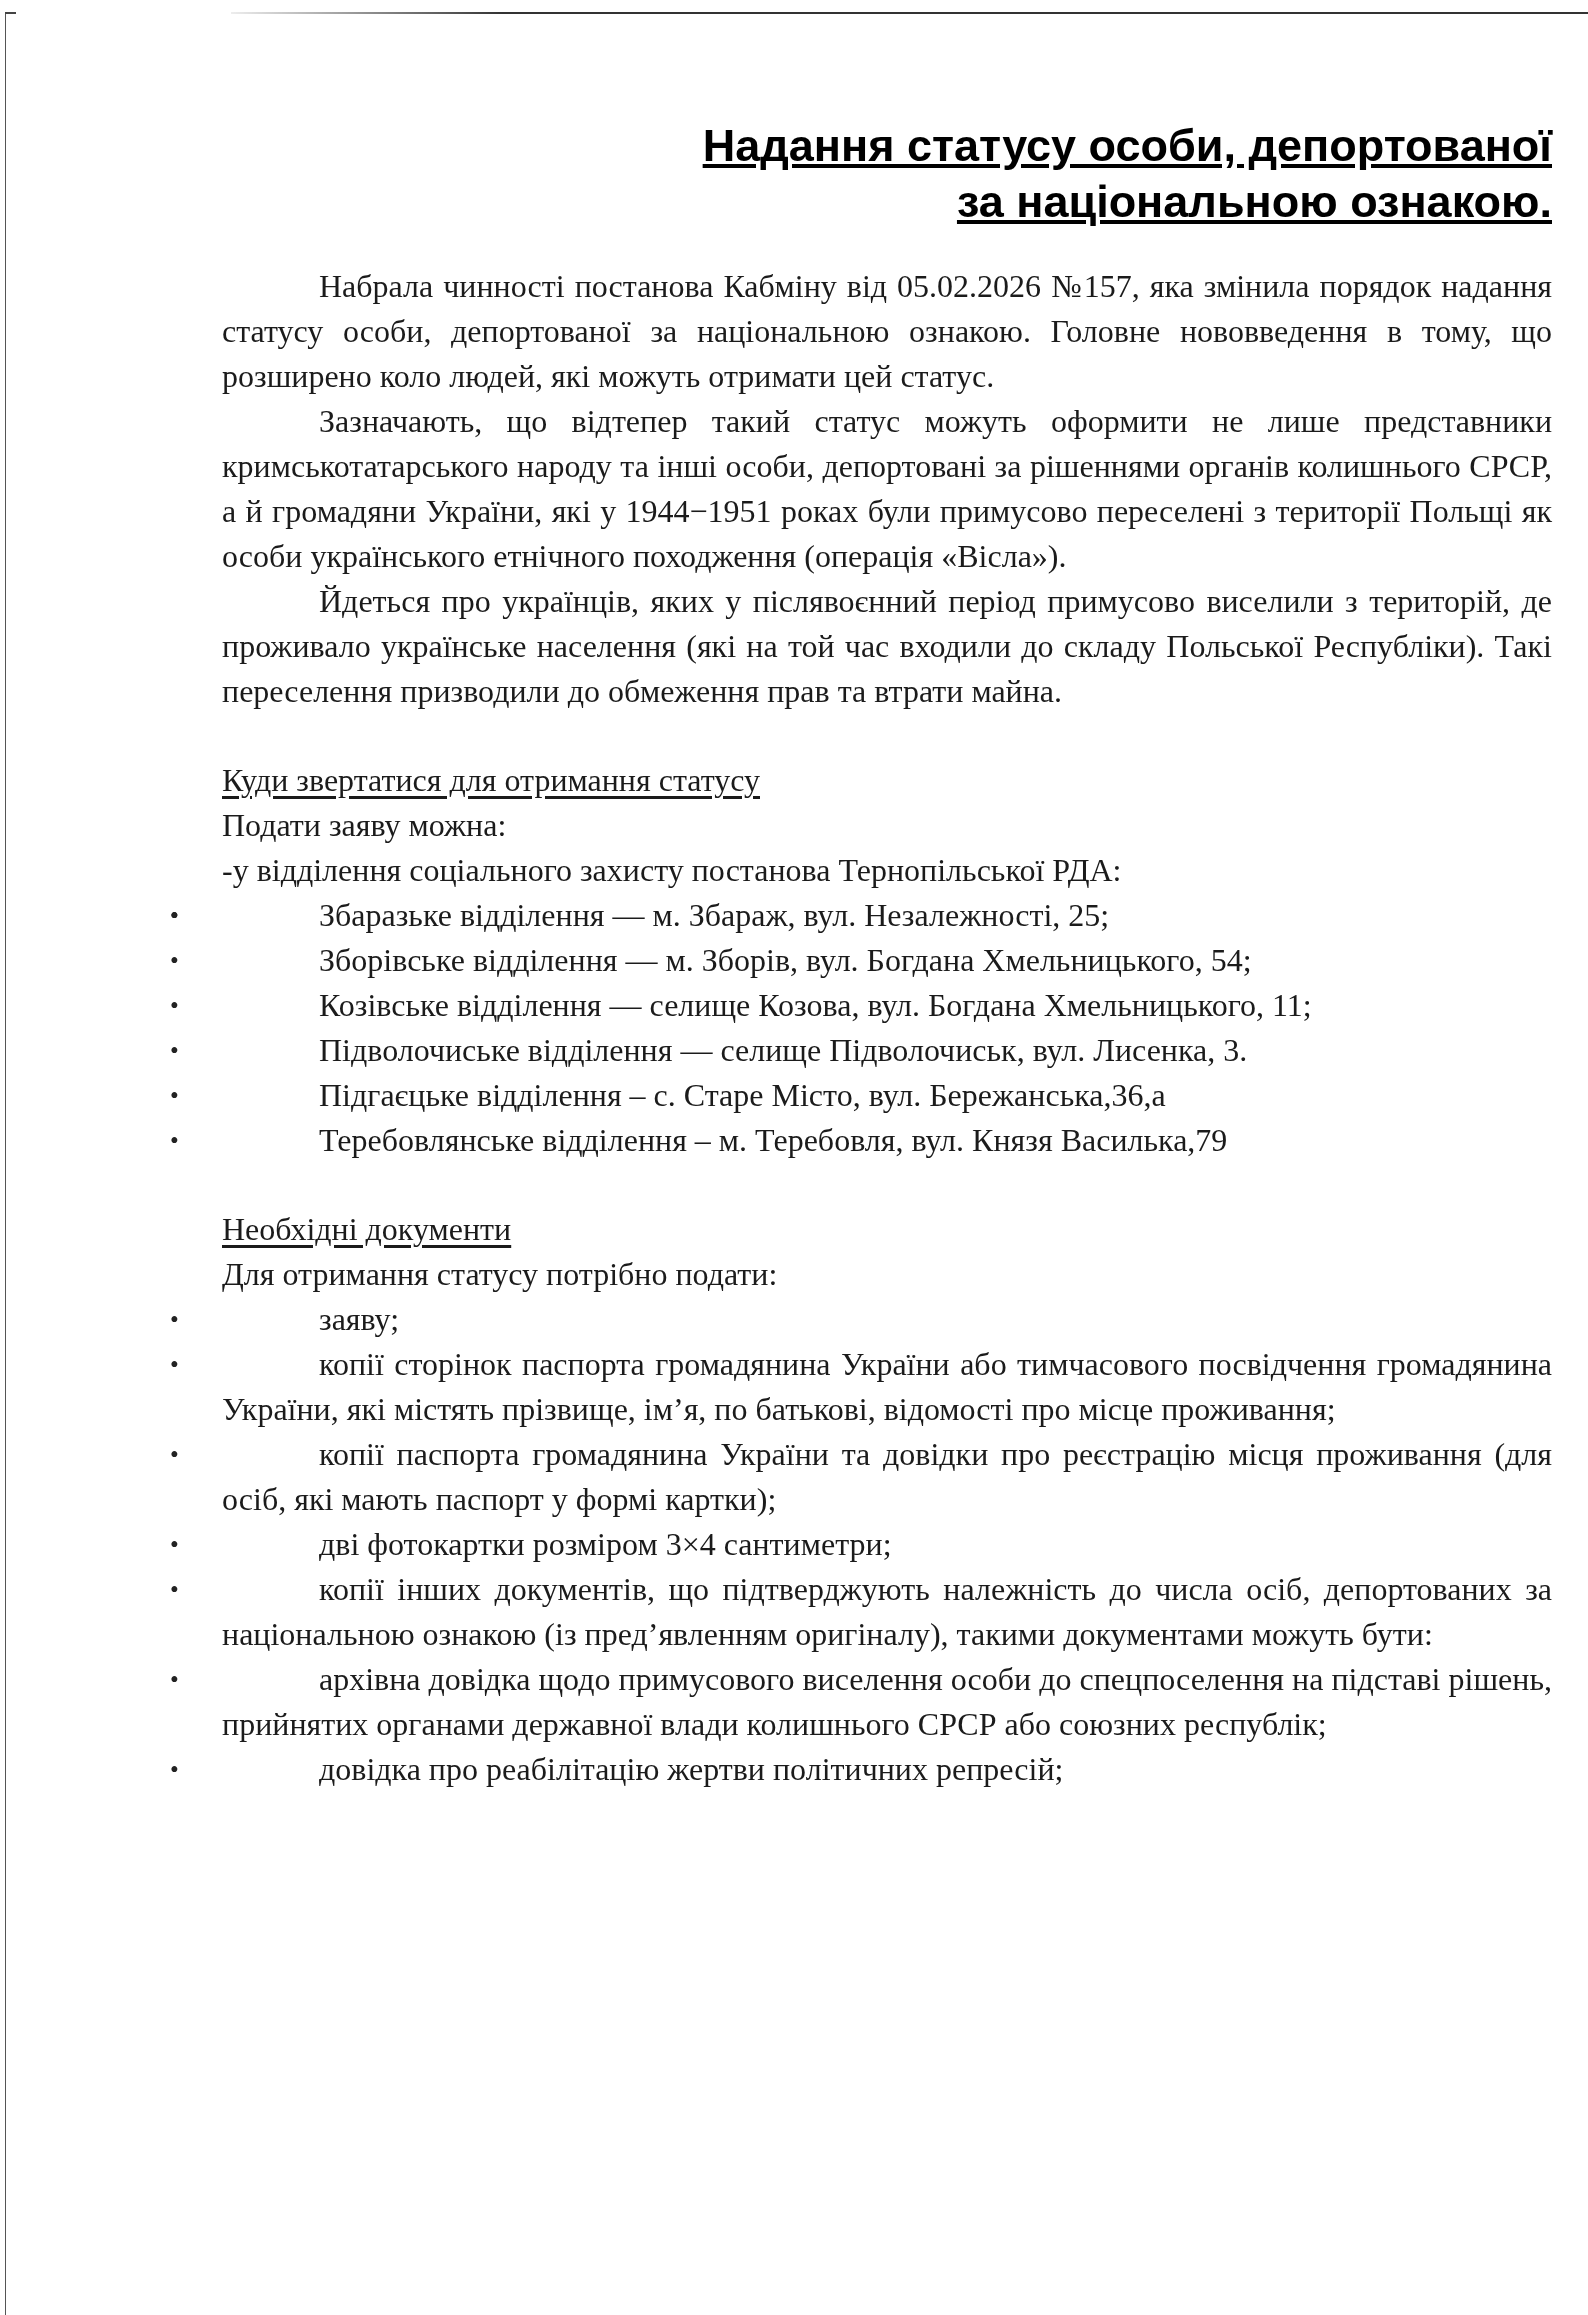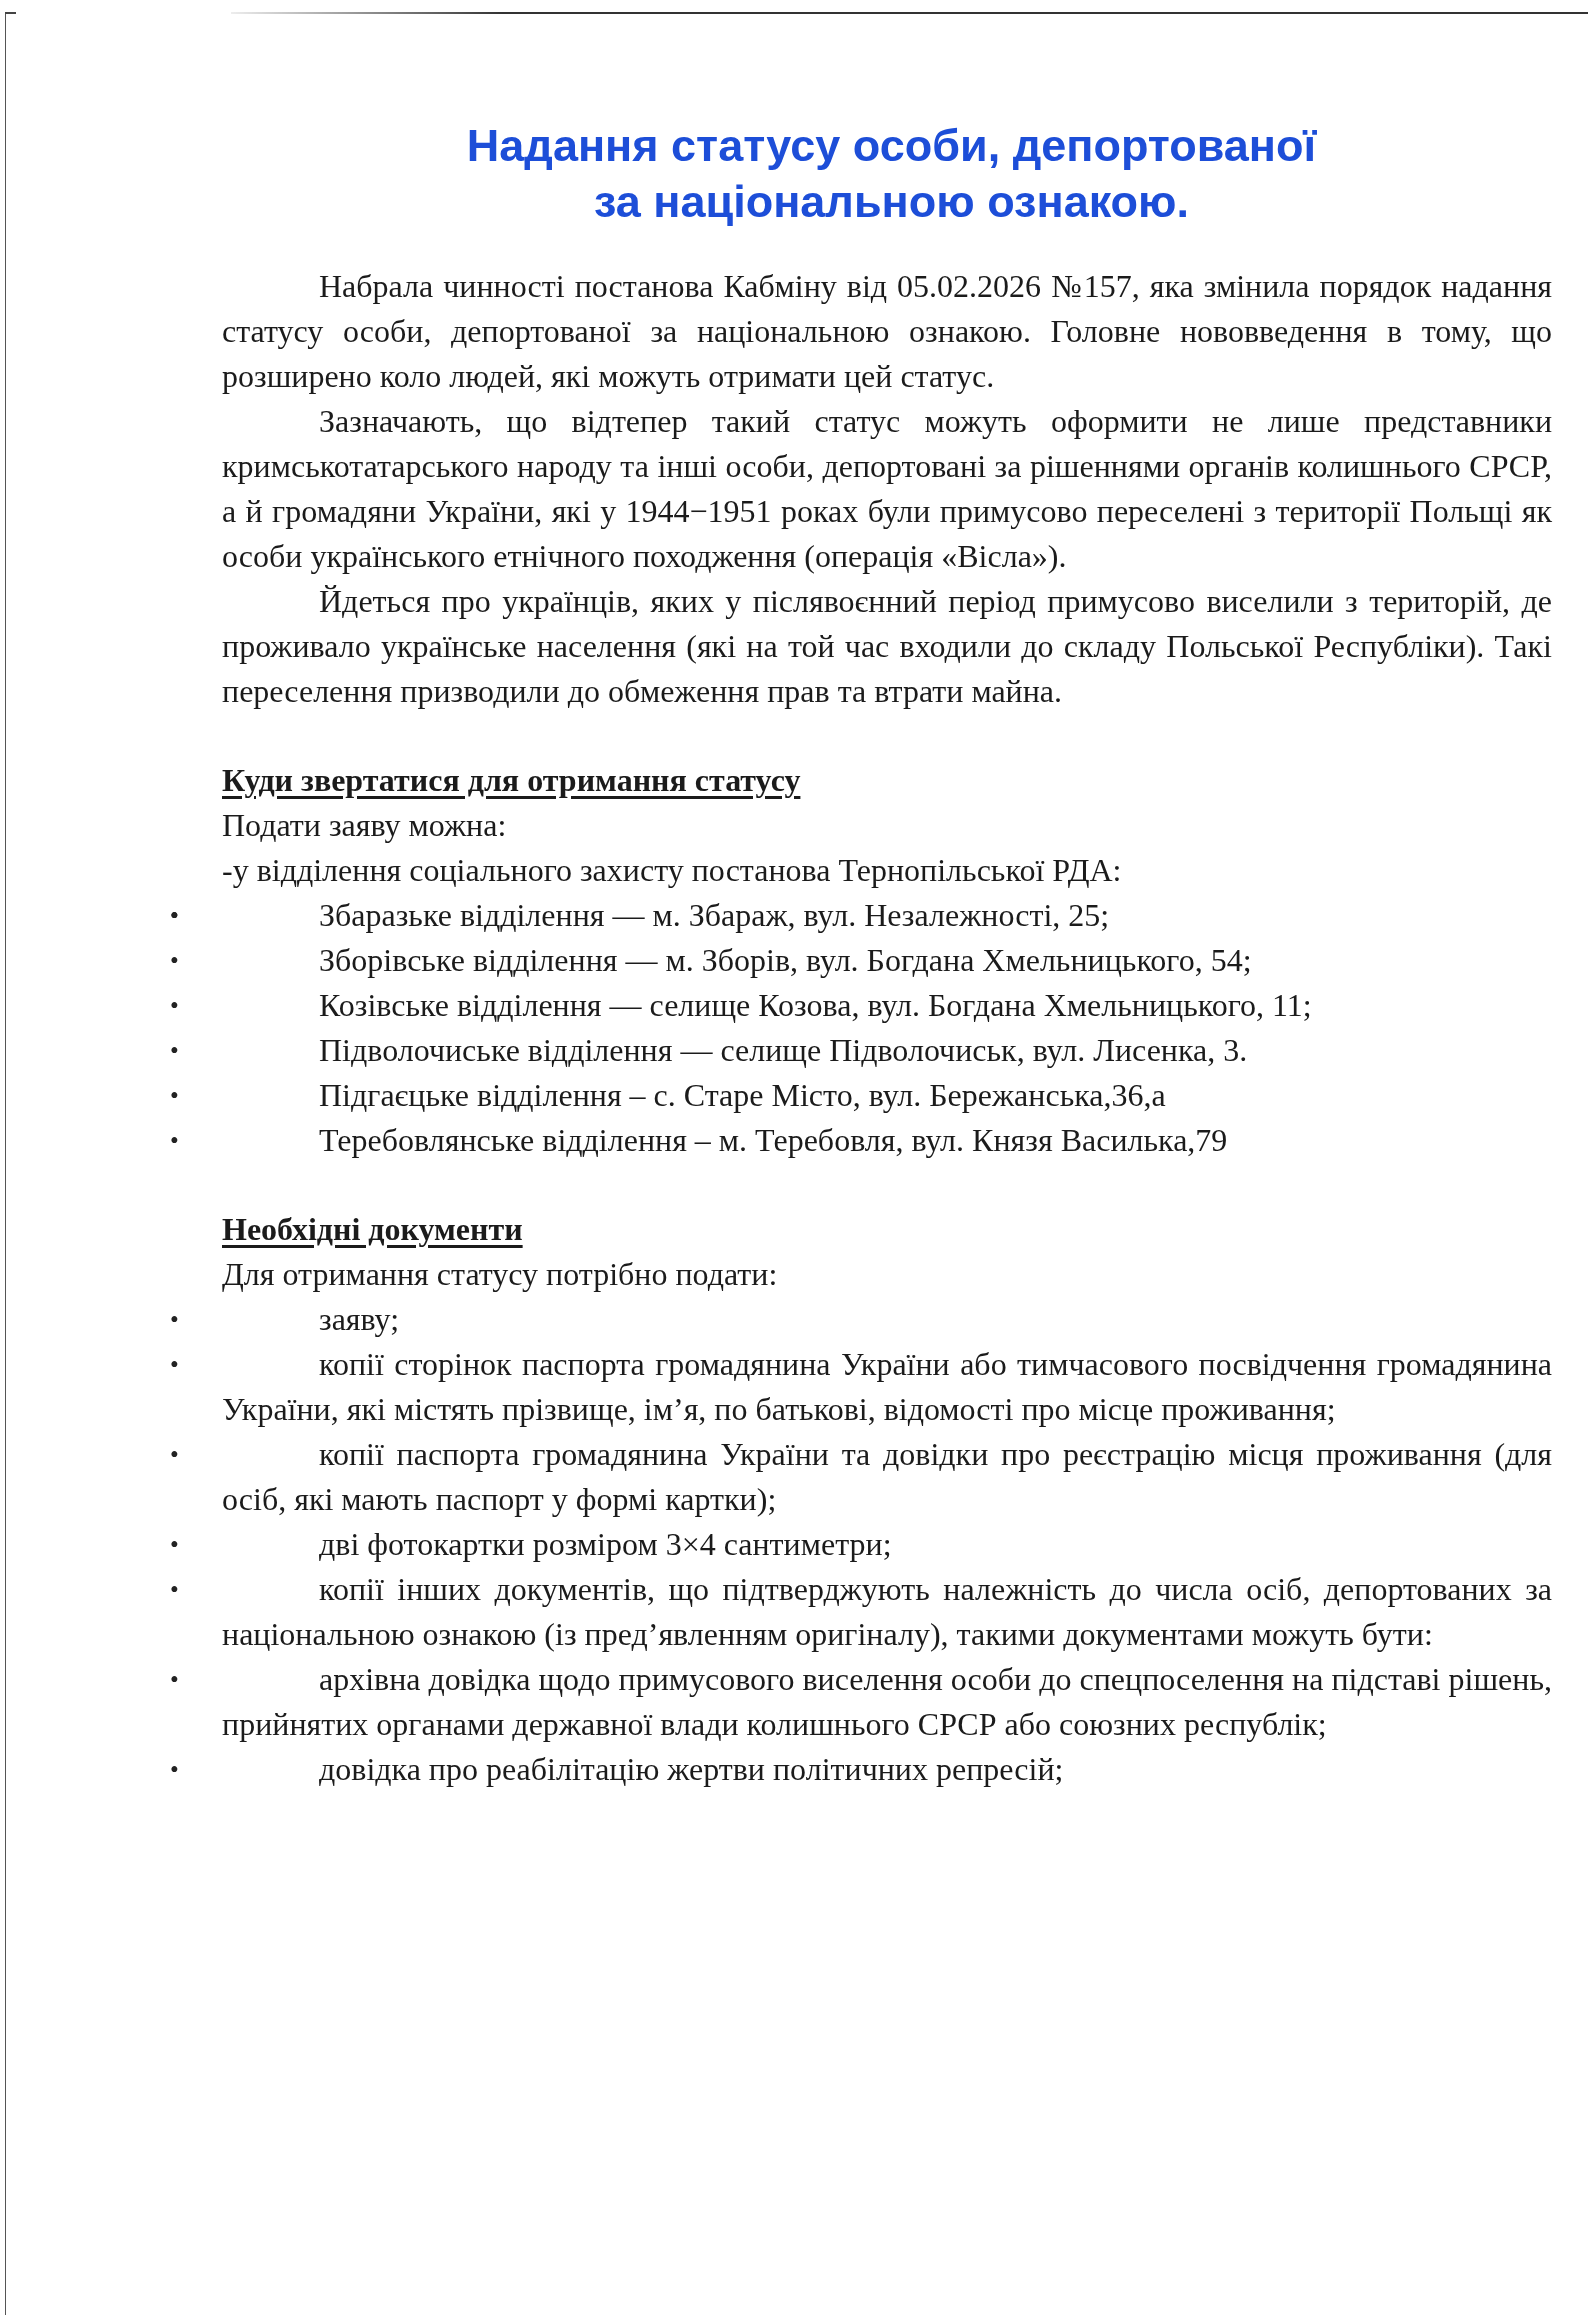--- a/index.html
+++ b/index.html
@@ -1,25 +1,25 @@
 <!DOCTYPE html>
 <html style="font-size:14.5px"><head>
 <meta charset="utf-8">
 <style>
   html, body { margin: 0; padding: 0; background: #ffffff; }
   body { width: 1588px; height: 2316px; position: relative; overflow: hidden; color: #1b1b1b; }
   .scan-edge-left { position: absolute; left: 4.5px; top: 11.8px; width: 1.8px; height: 2304px; background: #555; }
   .scan-edge-corner { position: absolute; left: 4.5px; top: 11.8px; width: 11px; height: 2.7px; background: #444; }
   .scan-edge-top { position: absolute; left: 231px; top: 11.8px; width: 1358px; height: 2.7px; background: linear-gradient(90deg, rgba(80,80,80,0.1), #333 20%, #333); }
   .page { position: absolute; left: 222px; top: 118px; width: 1330px; font-family: "Liberation Serif", serif; font-size: 32px; line-height: 45px; }
-  .title { font-family: "Liberation Sans", sans-serif; font-weight: bold; font-size: 45px; line-height: 56px; text-align: center; margin: 0 0 34px 0; color: #1d4ed8; padding-left: 9px; }
+  .title { font-family: "Liberation Sans", sans-serif; font-weight: bold; font-size: 45px; line-height: 56px; text-align: right; margin: 0 0 34px 0; color: #000000; padding-left: 9px; text-decoration: underline; }
   .title div { white-space: nowrap; }
   p { margin: 0; text-align: justify; text-align-last: left; }
   .indent { text-indent: 97px; }
-  .heading { text-decoration: underline; font-weight: bold; margin-top: 44px; display: block; text-decoration-thickness: 2.7px; text-underline-offset: 5.4px; }
+  .heading { text-decoration: underline; font-weight: normal; margin-top: 44px; display: block; text-decoration-thickness: 2.7px; text-underline-offset: 5.4px; }
   .bullets { list-style: none; padding: 0; margin: 0; }
   .bullets li { position: relative; }
   .bullets li .dot { position: absolute; left: -52px; top: 0; font-size: 25px; color: #222; }
   .branch li { padding-left: 97px; }
   .docs li { text-indent: 97px; text-align: justify; text-align-last: left; }
   .docs li .dot { text-indent: 0; }
 </style>
 </head>
 <body>
 

